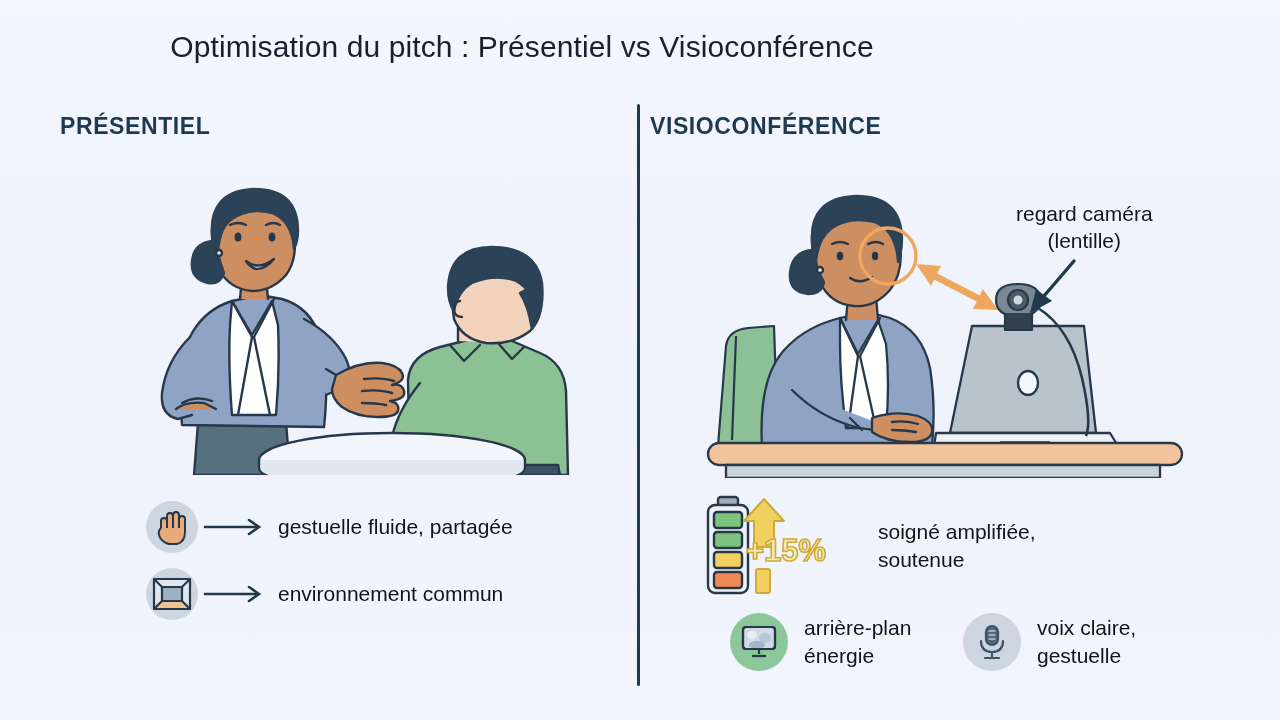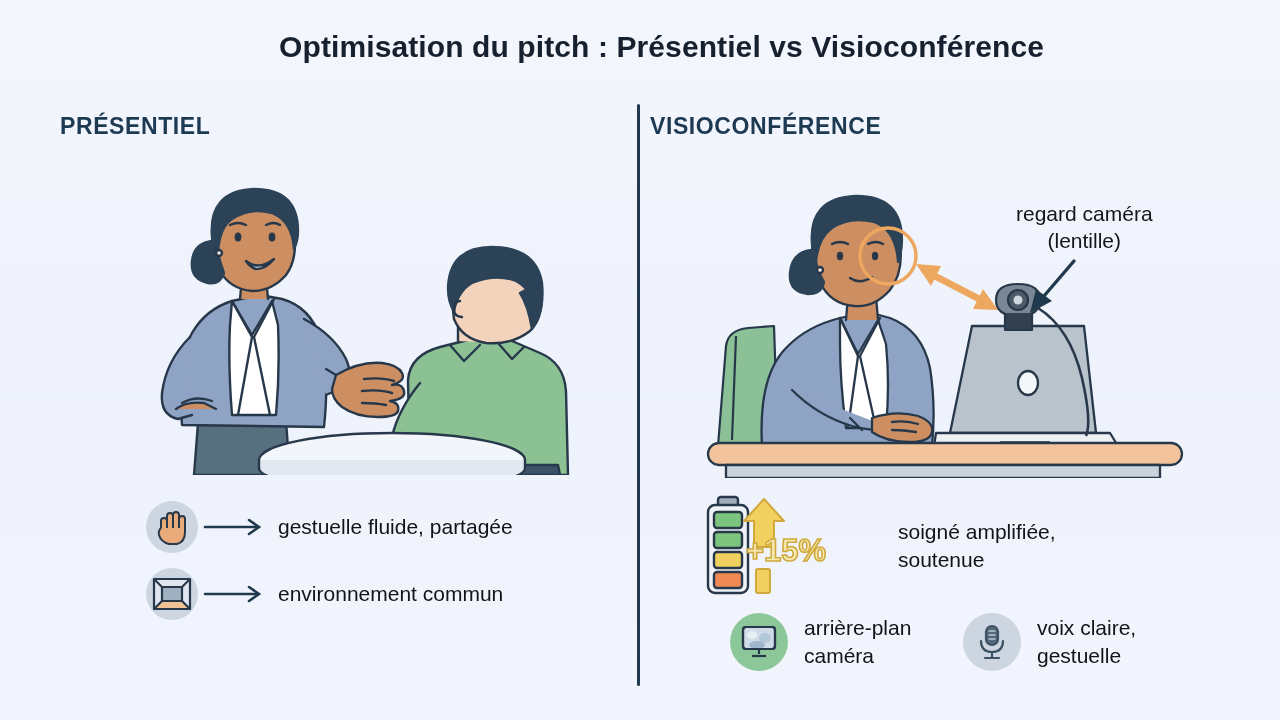--- a/index.html
+++ b/index.html
@@ -18,23 +18,23 @@
     height: 720px;
     background: linear-gradient(180deg, #f3f6fd 0%, #eef2fb 55%, #f2f5fd 100%);
   }
 
   
   #title {
     position: absolute;
     top: 30px;
     left: 0;
     width: 1044px;
-    text-align: right;
+    text-align: center;
     font-size: 30px;
-    font-weight: bold;
+    font-weight: normal;
     color: #17202e;
     letter-spacing: 0.1px;
   }
 
   
   #divider {
     position: absolute;
     left: 637px;
     top: 104px;
     width: 3px;
@@ -84,21 +84,20 @@
     padding-left: 6px;
   }
 
   
   #energy-row {
     position: absolute;
     left: 706px;
     top: 495px;
     display: flex;
     align-items: center;
-    gap: 20px;
   }
   #energy-text {
     font-size: 21px;
     color: #111418;
     line-height: 1.32;
     margin-left: 20px;
     white-space: nowrap;
   }
 
   .mini-item {
@@ -397,21 +396,21 @@
           <ellipse cx="24" cy="13" rx="6" ry="5" fill="#aec4d6" stroke="none" opacity="0.85"></ellipse>
           <ellipse cx="16" cy="20" rx="8" ry="4" fill="#94aec4" stroke="none" opacity="0.8"></ellipse>
           <rect x="2" y="2" width="32" height="22" rx="3" fill="none"></rect>
           <line x1="18" y1="24" x2="18" y2="29"></line>
           <line x1="11" y1="31" x2="25" y2="31"></line>
         </g>
       </svg>
     </span>
     <span class="mini-label">
       <div>arrière-plan</div>
-      <div>caméra</div>
+      <div>énergie</div>
     </span>
   </div>
 
   <div class="mini-item" id="mini-mic">
     <span class="mini-circle" style="background:#ccd5e0;">
       <svg width="30" height="36" viewBox="0 0 30 36">
         <g stroke="#3c5163" stroke-width="2.2" stroke-linecap="round" fill="none">
           <rect x="9" y="2" width="12" height="19" rx="6" fill="#54687a"></rect>
           <line x1="12" y1="7" x2="18" y2="7" stroke="#b9c6d2" stroke-width="1.4"></line>
           <line x1="12" y1="11" x2="18" y2="11" stroke="#b9c6d2" stroke-width="1.4"></line>

